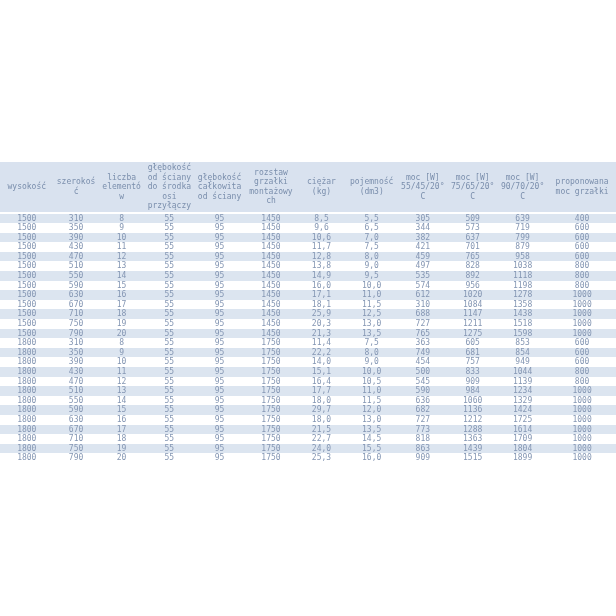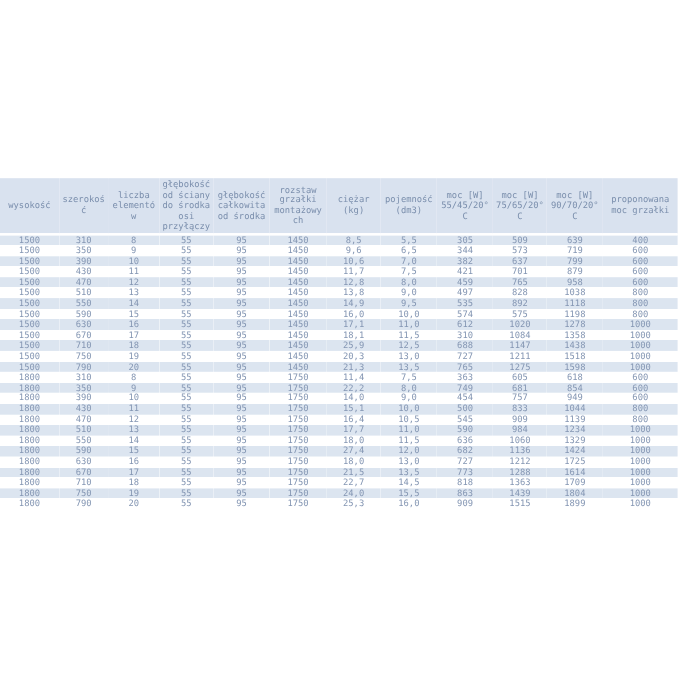--- a/index.html
+++ b/index.html
@@ -42,21 +42,21 @@
         <col class="c10">
         <col class="c11">
         <col class="c12">
     </colgroup>
     <thead>
       <tr>
           <th>wysokość</th>
           <th>szerokość</th>
           <th>liczba elementów</th>
           <th>głębokość od ściany do środka osi przyłączy</th>
-          <th>głębokość całkowita od środka</th>
+          <th>głębokość całkowita od ściany</th>
           <th>rozstaw grzałki montażowych</th>
           <th>ciężar (kg)</th>
           <th>pojemność (dm3)</th>
           <th>moc [W] 55/45/20°C</th>
           <th>moc [W] 75/65/20°C</th>
           <th>moc [W] 90/70/20°C</th>
           <th>proponowana moc grzałki</th>
         </tr>
     </thead>
     <tbody>
@@ -161,21 +161,21 @@
         <tr>
           <td>1500</td>
           <td>590</td>
           <td>15</td>
           <td>55</td>
           <td>95</td>
           <td>1450</td>
           <td>16,0</td>
           <td>10,0</td>
           <td>574</td>
-          <td>575</td>
+          <td>956</td>
           <td>1198</td>
           <td>800</td>
         </tr>
         <tr>
           <td>1500</td>
           <td>630</td>
           <td>16</td>
           <td>55</td>
           <td>95</td>
           <td>1450</td>
@@ -246,21 +246,21 @@
           <td>1800</td>
           <td>310</td>
           <td>8</td>
           <td>55</td>
           <td>95</td>
           <td>1750</td>
           <td>11,4</td>
           <td>7,5</td>
           <td>363</td>
           <td>605</td>
-          <td>618</td>
+          <td>853</td>
           <td>600</td>
         </tr>
         <tr>
           <td>1800</td>
           <td>350</td>
           <td>9</td>
           <td>55</td>
           <td>95</td>
           <td>1750</td>
           <td>22,2</td>
@@ -340,21 +340,21 @@
           <td>1329</td>
           <td>1000</td>
         </tr>
         <tr>
           <td>1800</td>
           <td>590</td>
           <td>15</td>
           <td>55</td>
           <td>95</td>
           <td>1750</td>
-          <td>27,4</td>
+          <td>29,7</td>
           <td>12,0</td>
           <td>682</td>
           <td>1136</td>
           <td>1424</td>
           <td>1000</td>
         </tr>
         <tr>
           <td>1800</td>
           <td>630</td>
           <td>16</td>

